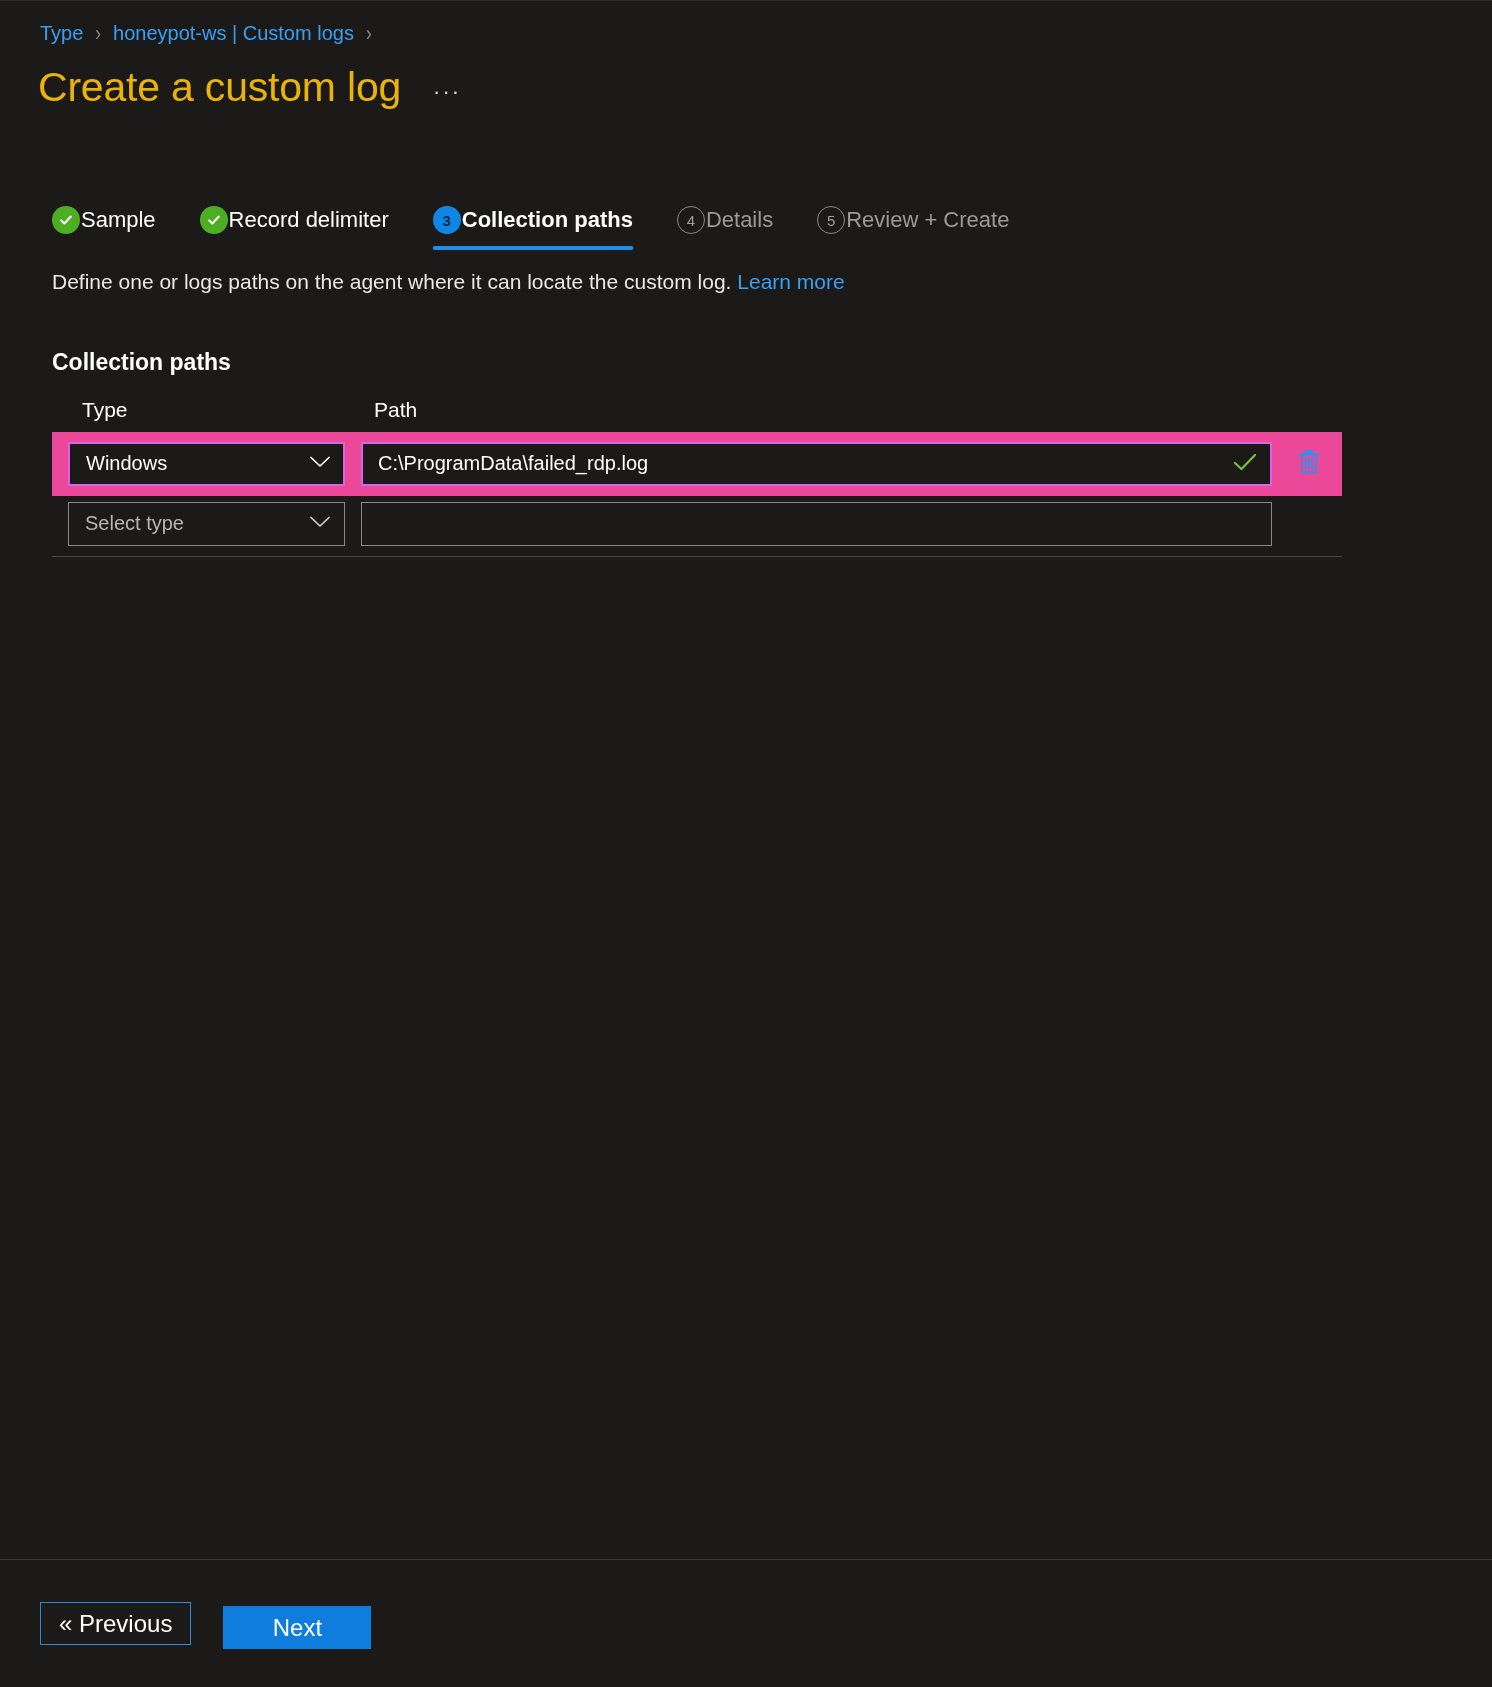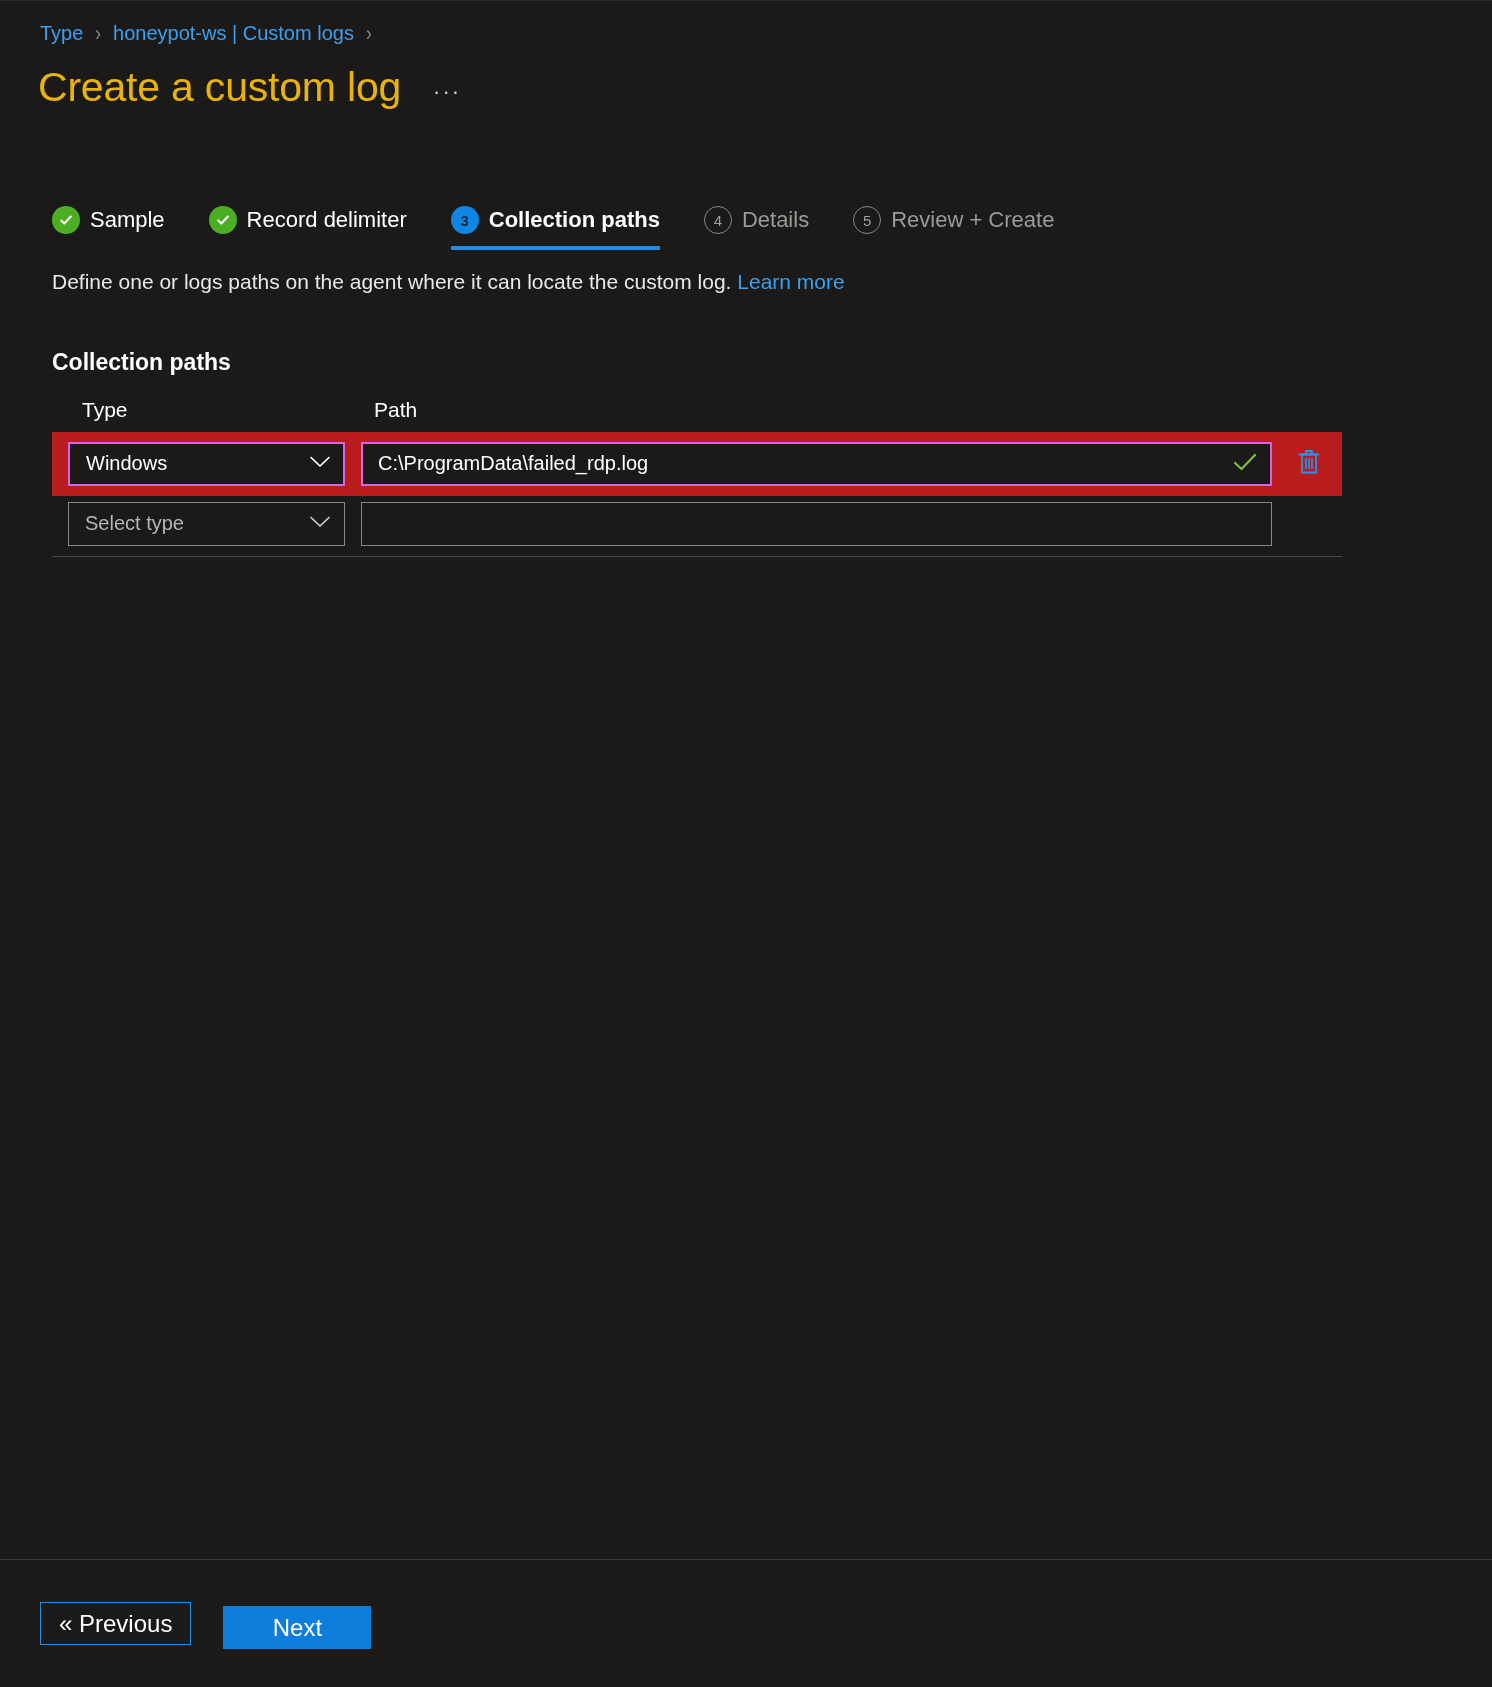--- a/index.html
+++ b/index.html
@@ -68,21 +68,21 @@
   .steps {
     display: flex;
     align-items: flex-start;
     padding: 0 0 0 52px;
     margin-top: 95px;
     gap: 0;
   }
   .step {
     display: flex;
     align-items: center;
-    gap: 10px;
+    gap: 1px;
     padding: 0 0 16px 0;
     margin-right: 44px;
     position: relative;
     cursor: pointer;
     text-align: right;
   }
   .step .badge {
     width: 28px; height: 28px;
     border-radius: 50%;
     display: flex; align-items: center; justify-content: center;
@@ -161,21 +161,21 @@
   .th-type  { width: 292px; }
   .th-path  { flex: 1; }
 
   .row {
     display: flex;
     align-items: center;
     gap: 16px;
     padding: 10px 16px 10px 16px;
   }
   .row.active {
-    background: #b91c1c;
+    background: #ec4899;
   }
   .row.empty {
     background: transparent;
     padding-top: 6px;
     padding-bottom: 6px;
   }
 
   
   .select-wrap {
     position: relative;

